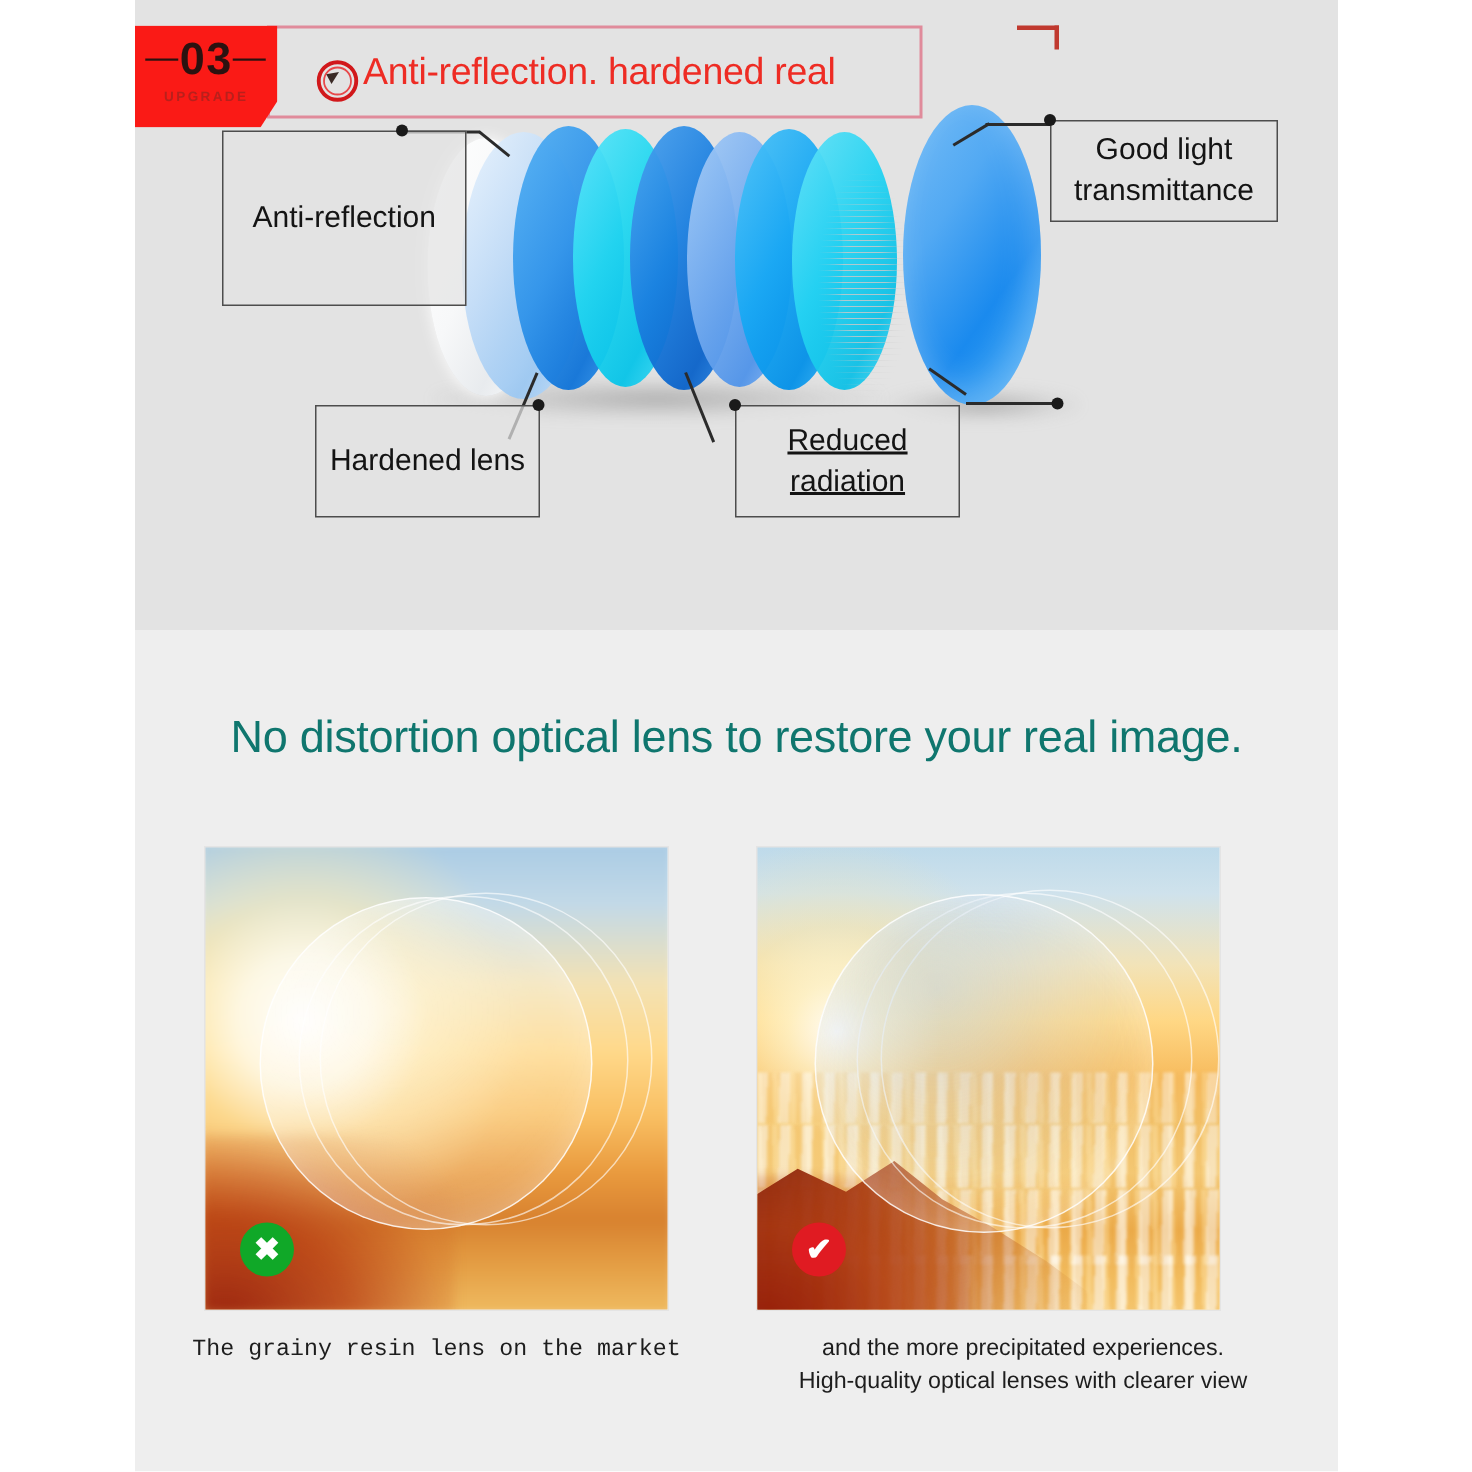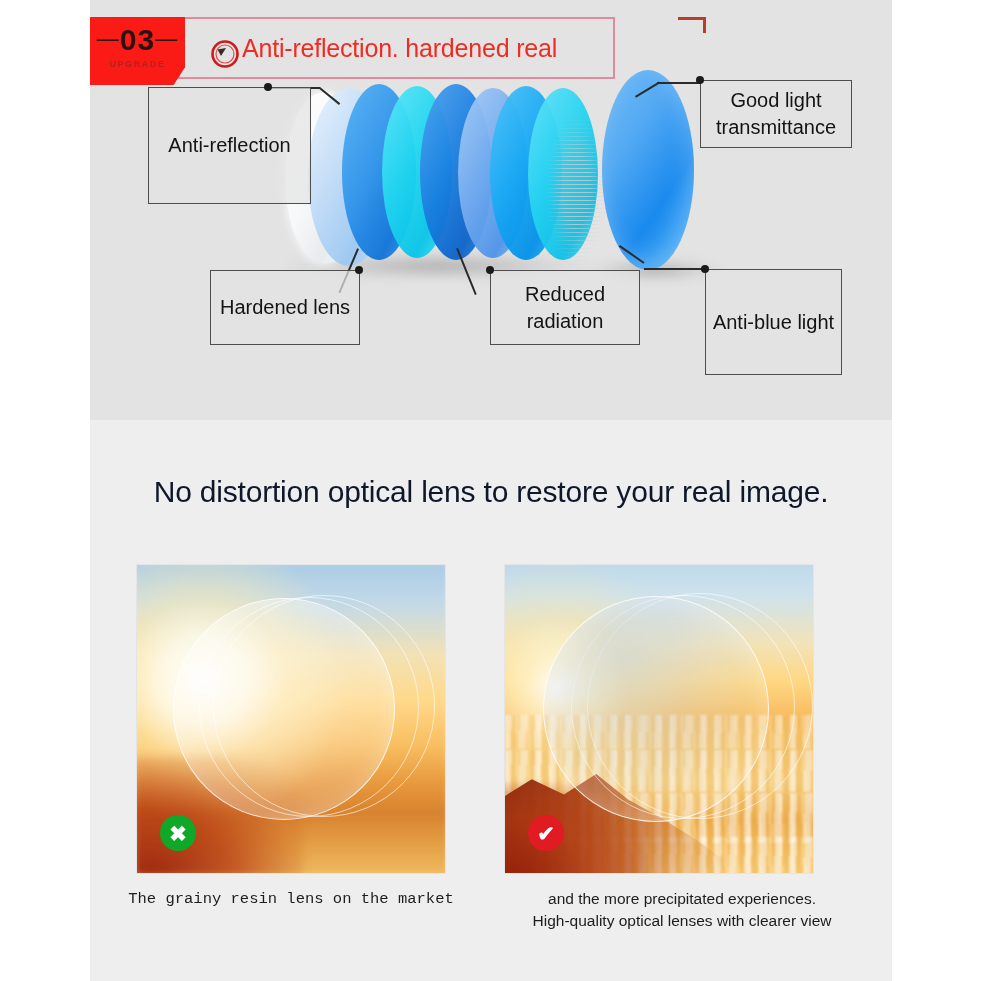--- a/index.html
+++ b/index.html
@@ -169,21 +169,21 @@
     left: 90px; top: 420px;
     width: 802px; height: 561px;
     background: #eeeeee;
   }
   .headline {
     position: absolute;
     left: 0; top: 55px;
     width: 802px;
     text-align: center;
     font-size: 30px;
-    color: #0f172a;
+    color: #0f766e;
     letter-spacing: -0.2px;
   }
   .photo-wrap {
     position: absolute;
     width: 308px; height: 308px;
     overflow: hidden;
     box-shadow: 0 0 0 1px rgba(0,0,0,0.04);
   }
   .photo-left  { left: 47px;  top: 145px; }
   .photo-right { left: 415px; top: 145px; }
@@ -378,29 +378,26 @@
       <span>Good light</span>
       <span>transmittance</span>
     </div>
     <div class="dot" style="left:606px;top:76px;"></div>
 
     <div class="callout" style="left:120px;top:270px;width:150px;height:75px;">
       <span>Hardened lens</span>
     </div>
     <div class="dot" style="left:265px;top:266px;"></div>
 
-    <div class="callout" style="left:400px;top:270px;width:150px;height:75px;flex-direction:column;">
+    <div class="callout" style="left:400px;top:270px;width:150px;height:75px;flex-direction:column;text-decoration:underline;">
       <span>Reduced</span>
       <span>radiation</span>
     </div>
     <div class="dot" style="left:396px;top:266px;"></div>
 
-    <div class="callout" style="left:615px;top:269px;width:137px;height:106px;">
-      <span>Anti-blue light</span>
-    </div>
     <div class="dot" style="left:611px;top:265px;"></div>
 
     <div class="header-bar">
       <div class="header-frame">
         <div class="header-frame-inner"></div>
       </div>
       <div class="badge">
         <div class="badge-num">
           <span class="dash">—</span><span>03</span><span class="dash">—</span>
         </div>

